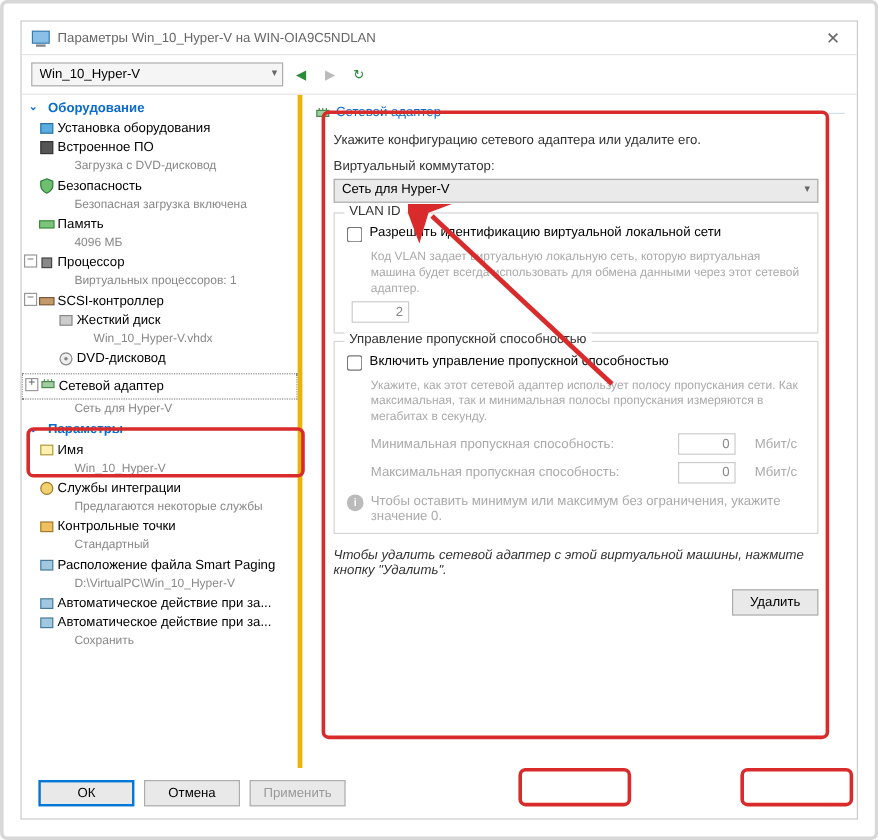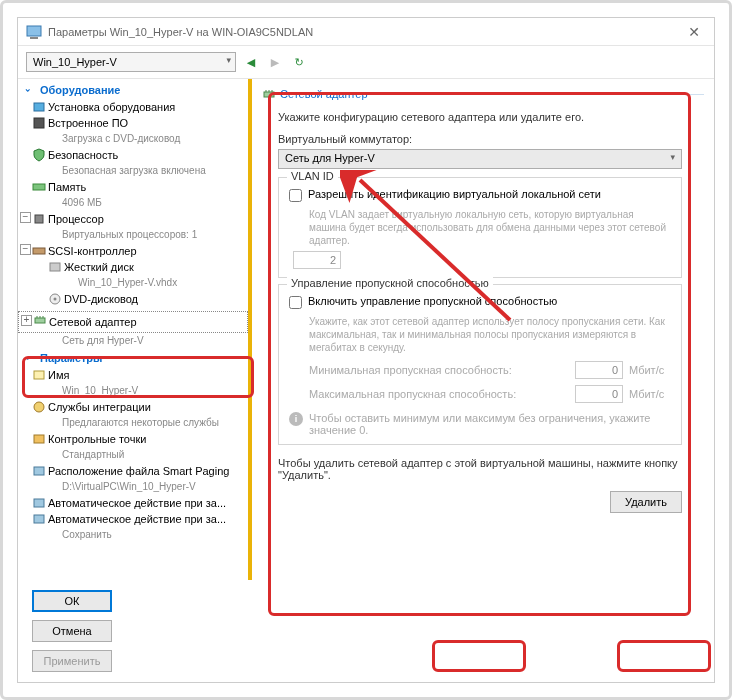--- a/index.html
+++ b/index.html
@@ -34,28 +34,28 @@
 .desc { padding: 8px 0 8px 16px; color: #333; }
 .label { padding: 2px 0 2px 16px; color: #333; }
 .dropdown { margin: 2px 22px 8px 16px; height: 20px; border: 1px solid #adadad; background: #eaeaea; padding: 2px 6px; position: relative; }
 .dropdown::after { content: '▾'; position: absolute; right: 6px; top: 2px; color: #666; font-size: 9px; }
 .fieldset { margin: 6px 22px 6px 16px; border: 1px solid #d5d5d5; padding: 8px 10px; position: relative; }
 .fieldset .legend { position: absolute; top: -8px; left: 8px; background: #fff; padding: 0 4px; color: #333; }
 .checkbox-row { display: flex; align-items: flex-start; gap: 6px; padding: 2px 0; }
 .checkbox-row input { width: 13px; height: 13px; margin-top: 1px; }
 .disabled-text { color: #aaa; font-size: 10px; padding: 4px 0 4px 20px; line-height: 13px; }
 .num-input { border: 1px solid #ccc; width: 48px; height: 18px; text-align: right; padding: 1px 4px; background: #fff; color: #888; }
-.bw-row { display: flex; align-items: center; gap: 6px; padding: 3px 0 3px 20px; color: #aaa; font-size: 10px; }
+.bw-row { display: flex; align-items: center; gap: 16px; padding: 3px 0 3px 20px; color: #aaa; font-size: 10px; }
 .bw-row .lbl { flex: 1; }
 .bw-row .unit { min-width: 42px; }
 .info-row { display: flex; gap: 6px; padding: 6px 0 0 0; color: #aaa; font-size: 10px; }
 .info-icon { width: 14px; height: 14px; border-radius: 7px; background: #bbb; color: #fff; display: flex; align-items: center; justify-content: center; font-weight: bold; font-size: 9px; flex-shrink: 0; }
-.delete-row { padding: 6px 22px 4px 16px; color: #333; }
+.delete-row { padding: 6px 22px 4px 16px; color: #333; font-style: italic; }
 .delete-btn { float: right; margin: 6px 22px 0 0; border: 1px solid #adadad; background: #e9e9e9; padding: 2px 14px; height: 22px; }
-.footer { display: flex; justify-content: flex-start; gap: 8px; padding: 10px 14px; border-top: 0; flex-direction: column; }
+.footer { display: flex; justify-content: flex-start; gap: 8px; padding: 10px 14px; border-top: 0; }
 .footer button { border: 1px solid #adadad; background: #e9e9e9; padding: 3px 0; width: 80px; height: 22px; }
 .footer button.primary { border: 2px solid #0078d7; }
 .footer button.disabled { color: #999; }
 .sidebar .selected-ish { border: 1px dotted #888; margin-top: 4px; padding-top: 3px; padding-bottom: 3px; position: relative; }
 .sidebar .selected-ish::before { content: '+'; position: absolute; left: 2px; top: 3px; color: #666; font-size: 10px; border: 1px solid #999; width: 9px; height: 9px; line-height: 8px; text-align: center; }
 .hl-sidebar-na { left: 22px; top: 356px; width: 232px; height: 42px; }
 .hl-content { left: 268px; top: 92px; width: 423px; height: 524px; }
 .hl-ok { left: 432px; top: 640px; width: 94px; height: 32px; }
 .hl-apply { left: 617px; top: 640px; width: 94px; height: 32px; }
 .arrow { position: absolute; left: 340px; top: 170px; width: 200px; height: 160px; z-index: 60; pointer-events: none; }

